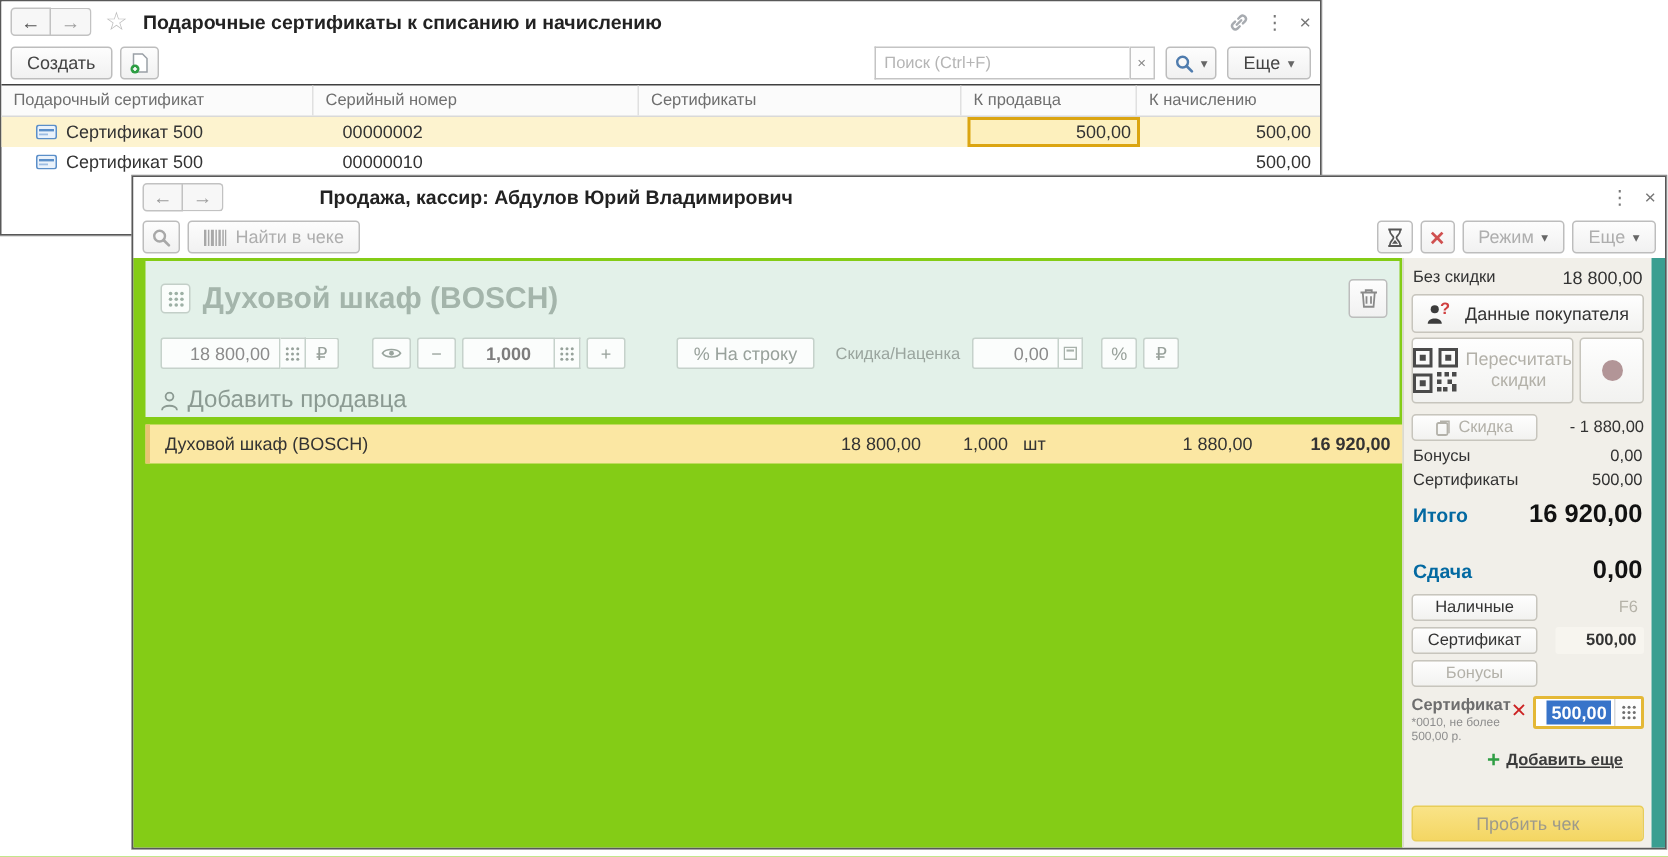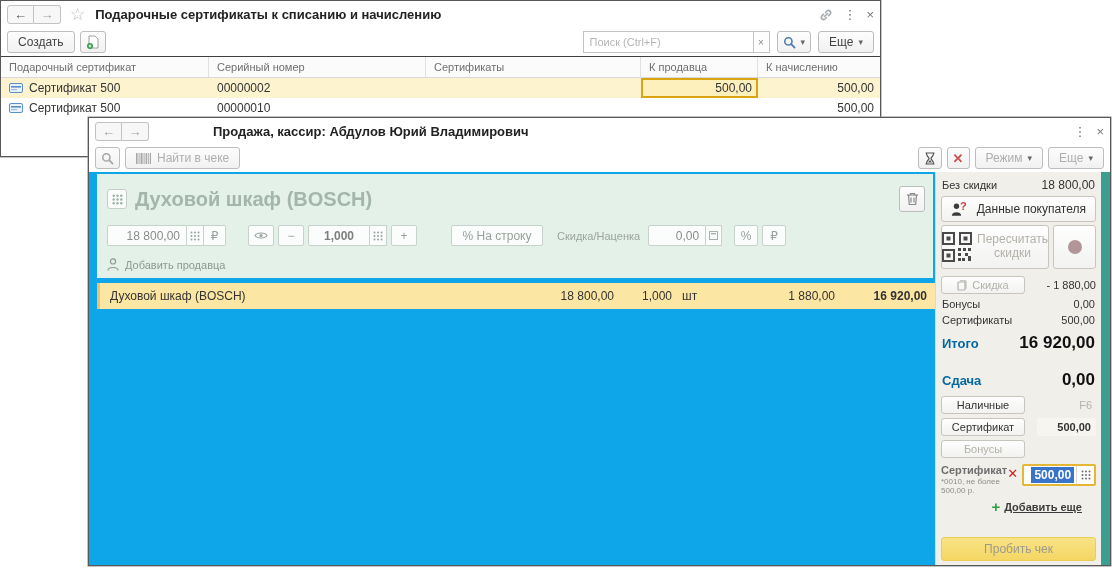--- a/index.html
+++ b/index.html
@@ -40,58 +40,58 @@
     width:170px; height:22px; border:1px solid #c4c4c4; border-right:none; padding:0 6px;
     font-size:11px; color:#333; font-family:Liberation Sans, sans-serif; border-radius:0;
   }
   .search-input::placeholder { color:#b5b5b5; }
   .search-clear {
     width:17px; height:22px; border:1px solid #c4c4c4; background:#fdfdfd; color:#888;
     font-size:10px; display:flex; align-items:center; justify-content:center;
   }
   .tablehead { display:flex; height:22px; border-top:1px solid #404040; border-bottom:1px solid #d9d9d9; background:#fbfbfb; }
   .tablehead .hc { font-size:11px; color:#6f6f6f; padding:4px 6px 0 8px; border-right:1px solid #e0e0e0; overflow:hidden; white-space:nowrap; }
-  .trow { display:flex; height:20px; align-items:center; }
+  .trow { display:flex; height:20px; align-items:center;padding-left:15px; }
   .trow .tc { padding:0 6px 0 8px; overflow:hidden; white-space:nowrap; height:100%; display:flex; align-items:center; }
   .c1 { width:208px; } .c2 { width:217px; } .c3 { width:215px; } .c4 { width:117px; } .c5 { width:122px; }
   .num { justify-content:flex-end; }
   .row-hl { background:#fdf3cf; }
   .cell-selected { outline:2px solid #dba512; outline-offset:-2px; background:#fdf0bd; }
   .card-icon { margin-right:6px; flex:0 0 auto; }
   
   #win2 { left:88px; top:117px; width:1023px; height:449px; display:flex; flex-direction:column; }
   #win2 .titlebar { height:26px; }
   #win2 .win-title { margin-left:64px; }
   #win2 .toolbar { height:28px; }
   .toolbar-right { margin-left:auto; display:flex; align-items:center; gap:5px; }
   .btn.ghost { color:#aeaeae; }
   .redx { color:#d05050; font-weight:bold; font-size:13px; }
   .body { flex:1; display:flex; min-height:0; }
-  .main { flex:1; background:#0ea5e9; min-width:0; display:flex; flex-direction:column; }
+  .main { flex:1; background:#84cc16; min-width:0; display:flex; flex-direction:column; }
   
   .product-panel { margin:2px 2px 0 8px; background:#e3f1e9; padding:12px 8px 6px 10px; height:104px; position:relative; }
   .pp-row1 { display:flex; align-items:center; }
   .sq-btn {
     width:20px; height:20px; background:#fafdfb; border:1px solid #c3cfc8; border-radius:3px;
     display:inline-flex; align-items:center; justify-content:center; flex:0 0 auto;
   }
   .product-name { font-size:20px; font-weight:bold; color:#a4b5ab; margin-left:8px; flex:1; white-space:nowrap; overflow:hidden; }
   .trash-btn { width:26px; height:26px; }
   .pp-row2 { display:flex; align-items:center; margin-top:13px; gap:4px; }
   .ctl {
     height:21px; background:#fbfdfc; border:1px solid #c6d2cb; border-radius:2px;
     display:inline-flex; align-items:center; justify-content:center; color:#98a19b; font-size:12px; padding:0 6px;
   }
   .ctl.field { justify-content:flex-end; color:#8b8b8b; }
   .ctl.joined-l { border-radius:2px 0 0 2px; }
   .ctl.joined-m { border-radius:0; border-left:none; padding:0 3px; }
   .ctl.joined-r { border-radius:0 2px 2px 0; border-left:none; }
   .gap16 { width:14px; } .gap26 { width:26px; }
   .dim-label { color:#9aa59e; font-size:11px; margin:0 4px 0 10px; }
-  .pp-row3 { display:flex; align-items:center; margin-top:12px; color:#8b9a92; font-size:11px; gap:6px; }
+  .pp-row3 { display:flex; align-items:center; margin-top:12px; color:#8b9a92; font-size:16px; gap:6px; }
   
   .receipt { flex:1; padding-top:5px; }
   .receipt-row { display:flex; align-items:center; height:26px; background:#fbe7a3; border-left:3px solid #e9c473; margin-left:8px; font-size:12px; }
   .rr-name { flex:1; padding-left:10px; color:#333; white-space:nowrap; overflow:hidden; }
   .rr-price { width:115px; text-align:right; } .rr-qty { width:58px; text-align:right; }
   .rr-unit { width:38px; padding-left:10px; } .rr-disc { width:125px; text-align:right; }
   .rr-total { width:100px; text-align:right; font-weight:bold; padding-right:8px; }
   
   .rightpanel {
     width:166px; background:#f1efe9; border-left:1px solid #dbd8d0; padding:4px 5px 4px 5px;

